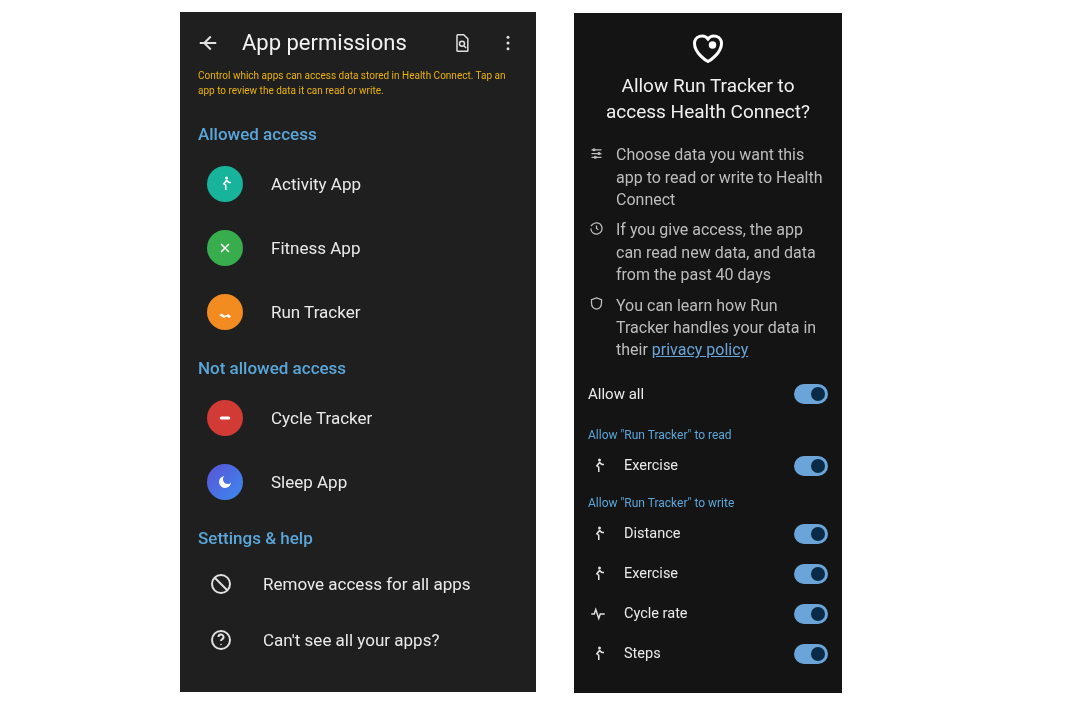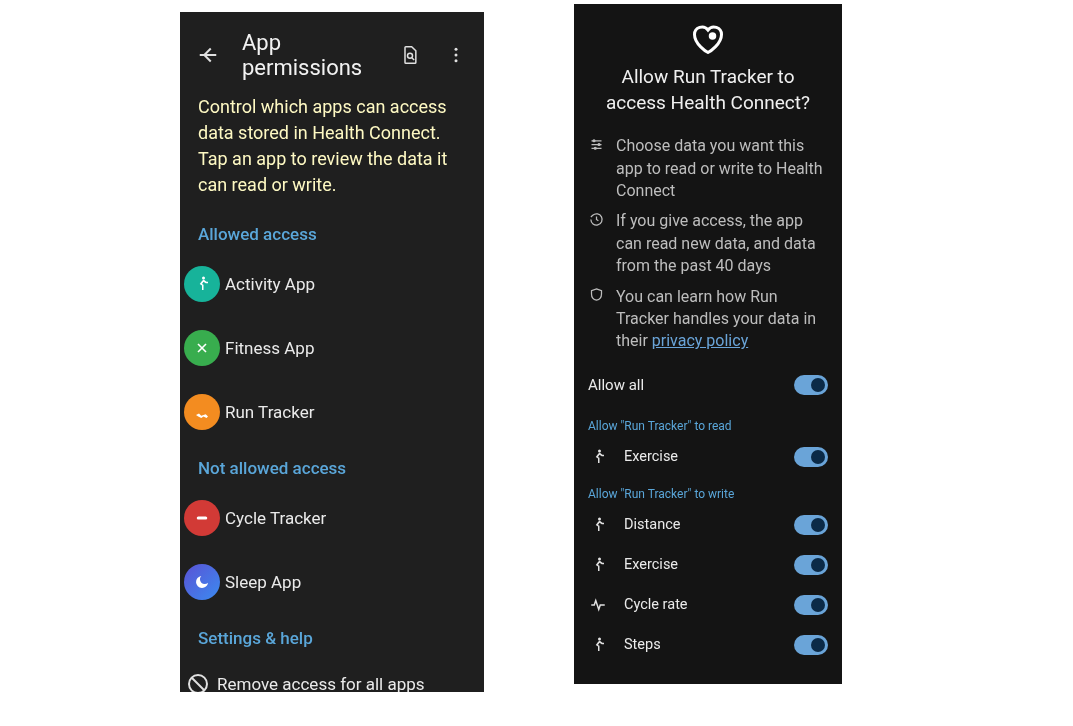--- a/index.html
+++ b/index.html
@@ -6,34 +6,34 @@
   body {
     background: #ffffff;
     font-family: -apple-system, BlinkMacSystemFont, "Segoe UI", Roboto, Helvetica, Arial, sans-serif;
     width: 1073px;
     height: 726px;
     position: relative;
     overflow: hidden;
   }
   .phone {
     position: absolute;
-    width: 304px;
+    width: 356px;
     background: #1f1f1f;
     color: #e5e5e5;
     overflow: hidden;
     font-size: 14px;
   }
   .phone.left {
     left: 180px;
     top: 12px;
     height: 680px;
   }
   .phone.right {
     left: 574px;
-    top: 4px;
+    top: 13px;
     width: 268px;
     height: 680px;
     background:#141414;
   }
   
   .hdr {
     display:flex;
     align-items:center;
     gap:22px;
     padding:18px 16px 14px 16px;
@@ -47,35 +47,35 @@
   .icon-btn {
     width:24px;
     height:24px;
     display:flex;
     align-items:center;
     justify-content:center;
     color:#e0e0e0;
   }
   .desc {
     padding: 0 18px 12px 18px;
-    font-size:18px;
+    font-size:10px;
     line-height:1.45;
-    color:#fef9c3;
+    color:#eab308;
   }
   .section-label {
     padding: 14px 18px 8px 18px;
     font-size:17px;
     font-weight:500;
     color:#5aa6d9;
   }
   .app-row {
     display:flex;
     align-items:center;
-    gap:5px;
-    padding:14px 4px;
+    gap:28px;
+    padding:14px 27px;
   }
   .app-ic {
     width:36px;
     height:36px;
     border-radius:50%;
     display:flex;
     align-items:center;
     justify-content:center;
     flex:none;
     color:#fff;

